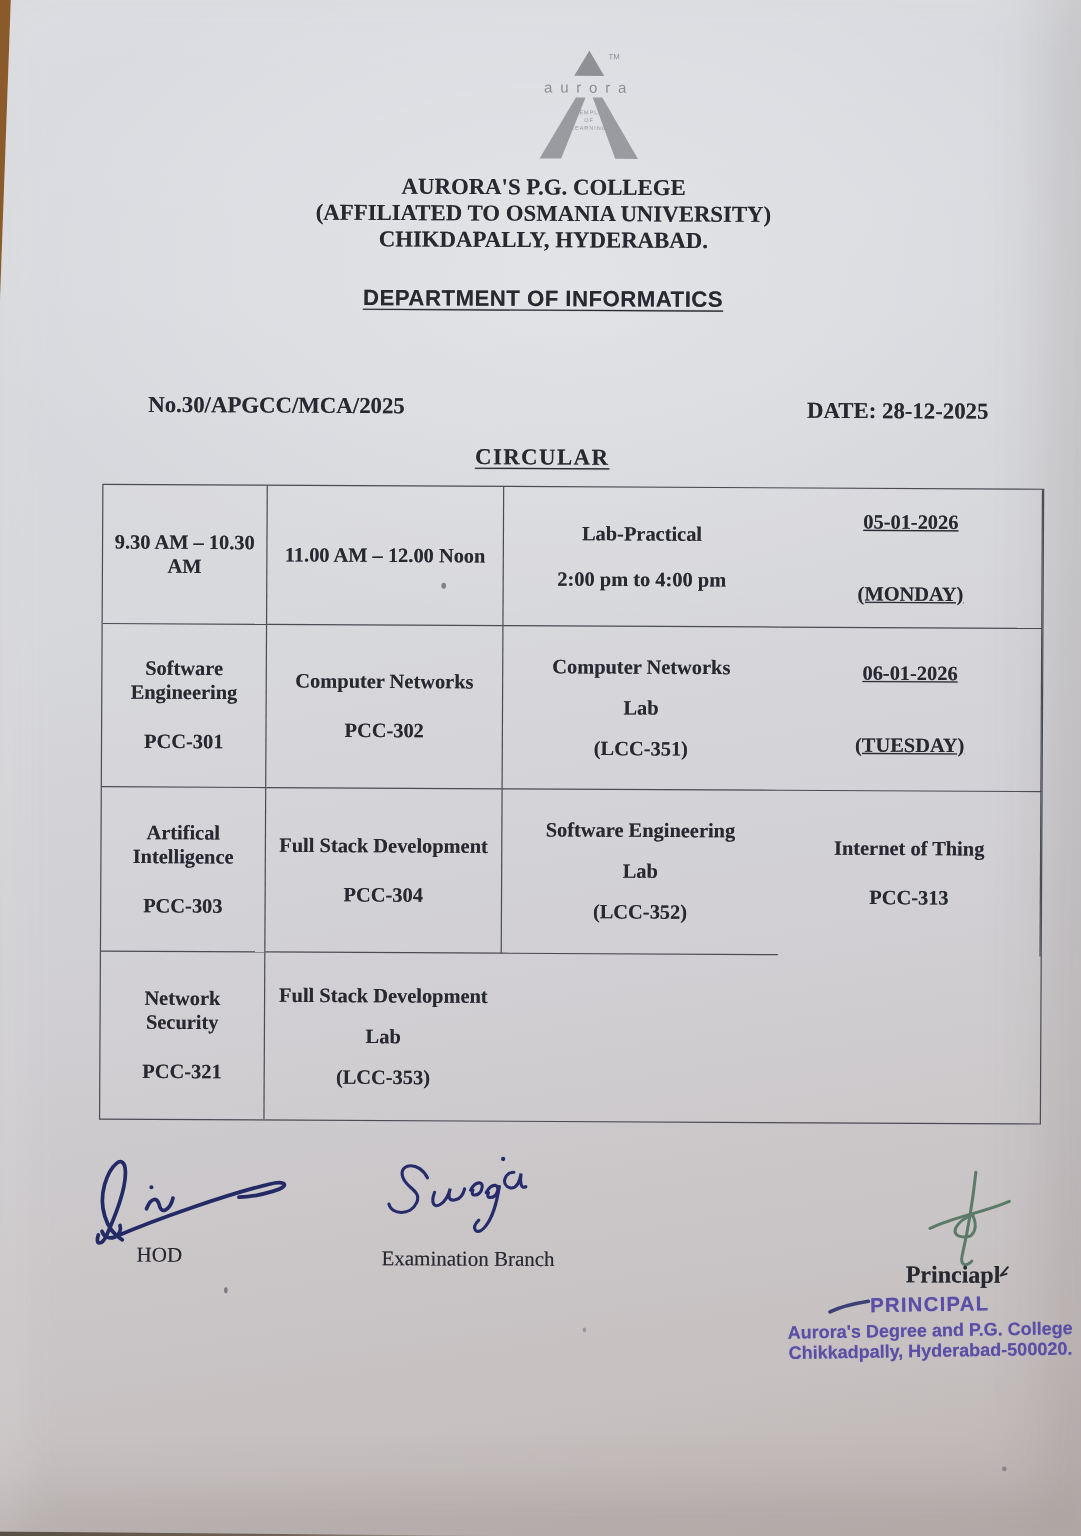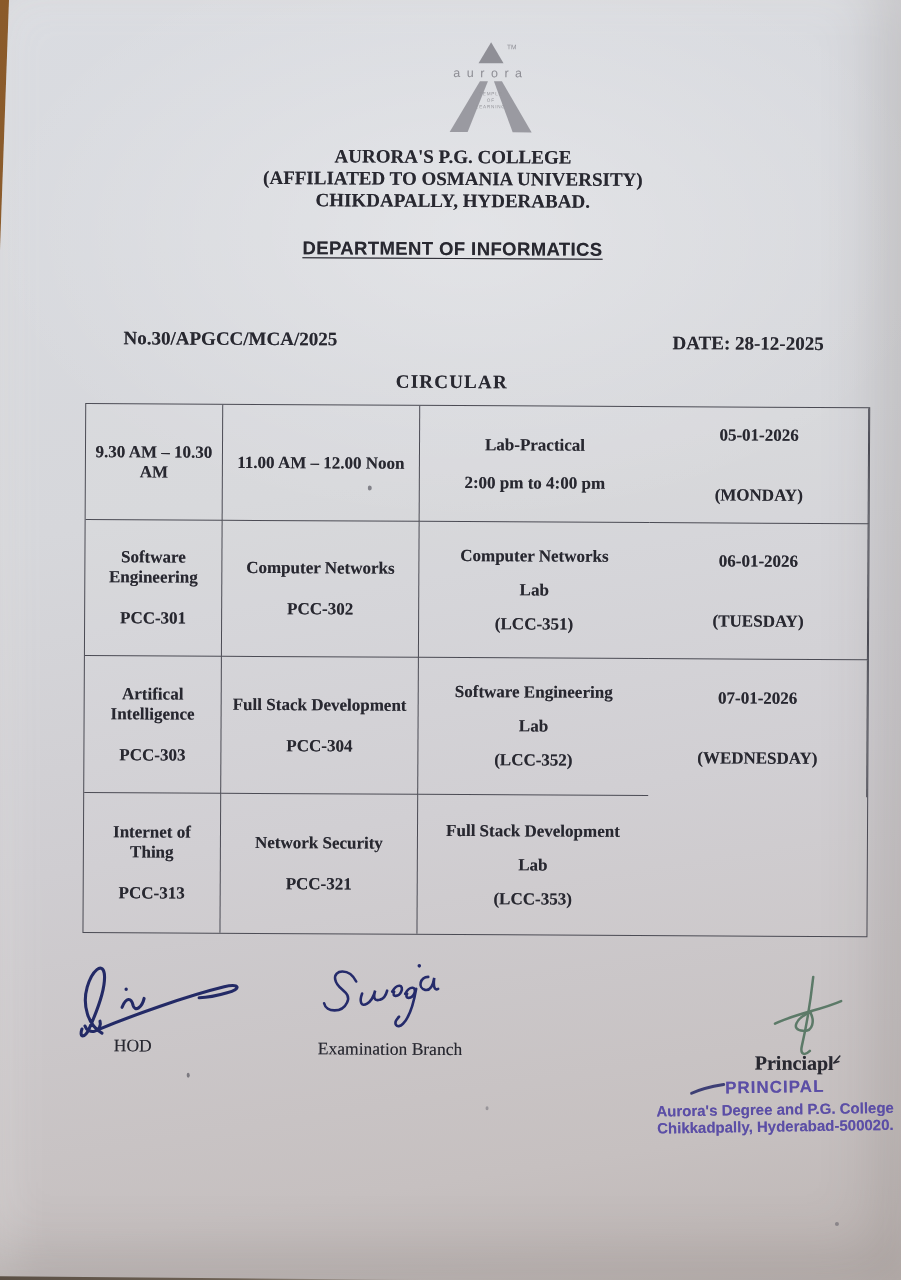--- a/index.html
+++ b/index.html
@@ -12,36 +12,36 @@
            linear-gradient(171deg,#dadce1 0%,#d6d7db 38%,#cfcdd1 62%,#c6c0c0 88%,#bcb4b2 100%);
          clip-path:polygon(9px 0, 100% 0, 100% 100%, 0 100%, 0 250px);
          box-shadow:inset -22px -26px 60px rgba(95,85,78,0.20), inset 14px 10px 40px rgba(255,255,255,0.25);}
   .table-sliver{position:absolute;left:0;bottom:0;width:430px;height:5px;
          background:linear-gradient(90deg,#5a4f44 0%,#6e6255 55%,rgba(110,98,85,0) 100%);
          clip-path:polygon(0 25%, 100% 100%, 0 100%);}
   .content{position:absolute;inset:0;transform:rotate(0.3deg);color:#282830;}
   .txt{position:absolute;text-shadow:0 0 0.5px rgba(45,45,58,0.55);}
   .center{left:0;right:0;text-align:center;}
   .serifb{font-weight:bold;}
-  .underline{}
+  .underline{text-decoration:underline;}
   .dept{font-family:"Liberation Sans", sans-serif;font-weight:bold;font-size:18.5px;letter-spacing:0.4px;
         text-decoration:underline;text-underline-offset:3px;}
   
   .timetable{position:absolute;left:84px;top:405px;width:783px;height:528px;
              border:1.6px solid #4b4b54;display:grid;
              grid-template-columns:137px 197px 230px 1fr;
              grid-template-rows:116px 136px 137px 1fr;
              background:rgba(255,255,255,0.05);}
   .cell{border-right:1.5px solid #4b4b54;border-bottom:1.5px solid #4b4b54;
         display:flex;flex-direction:column;align-items:center;justify-content:center;
         font-weight:bold;font-size:17px;text-align:center;row-gap:21px;
         text-shadow:0 0 0.5px rgba(45,45,58,0.55);padding:4px 6px;box-sizing:border-box;}
   .cell.last-col{border-right:none;}
   .cell.last-row{border-bottom:none;}
-  .cell.datecell{row-gap:40px;}
+  .cell.datecell{row-gap:40px;text-decoration:underline;}
   .corner{position:relative;display:block;padding:0;}
   .corner svg{position:absolute;inset:0;width:100%;height:100%;}
   .corner .time{position:absolute;top:38px;right:9px;}
   .corner .day{position:absolute;bottom:18px;left:9px;}
   
   .sig{position:absolute;}
   .label{font-weight:normal;font-size:17.5px;}
   .stamp{position:absolute;left:655px;top:1076px;width:245px;color:#5b4ea6;
          font-family:"Liberation Sans", sans-serif;font-weight:bold;text-align:center;
          transform:rotate(-1.2deg);text-shadow:0 0 0.6px rgba(91,78,166,0.55);}
@@ -125,24 +125,20 @@
       <div class="cell">
         <span>Full Stack Development</span>
         <span>PCC-304</span>
       </div>
       <div class="cell last-col" style="row-gap:14px;">
         <span>Software Engineering</span>
         <span>Lab</span>
         <span>(LCC-352)</span>
       </div>
 
-      <div class="cell datecell last-row">
-        <span>07-01-2026</span>
-        <span>(WEDNESDAY)</span>
-      </div>
       <div class="cell last-row">
         <span>Internet of Thing</span>
         <span>PCC-313</span>
       </div>
       <div class="cell last-row">
         <span>Network Security</span>
         <span>PCC-321</span>
       </div>
       <div class="cell last-col last-row" style="row-gap:14px;">
         <span>Full Stack Development</span>

